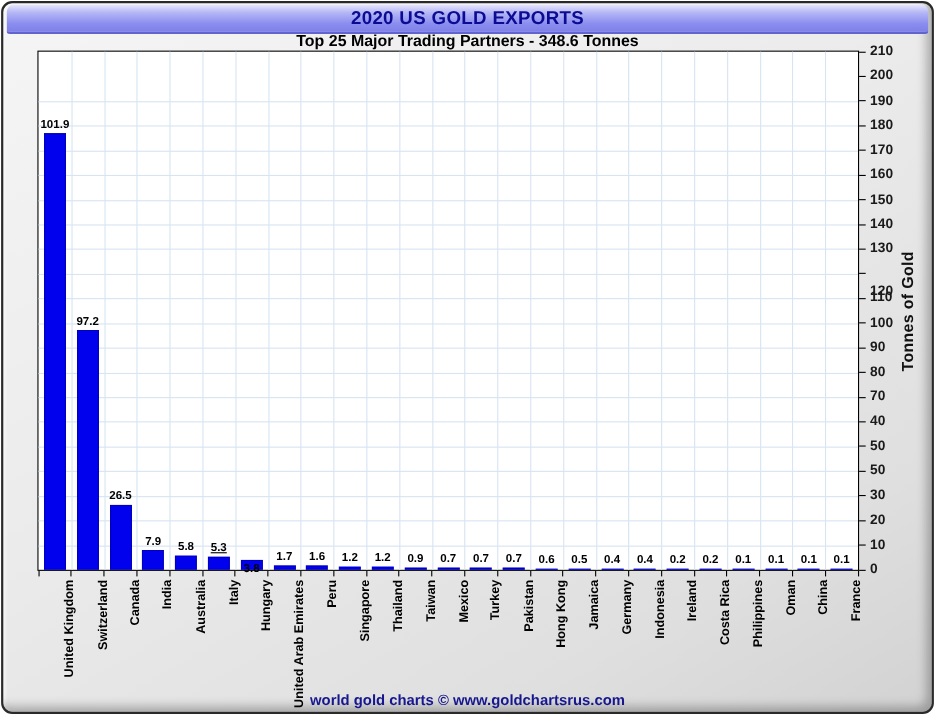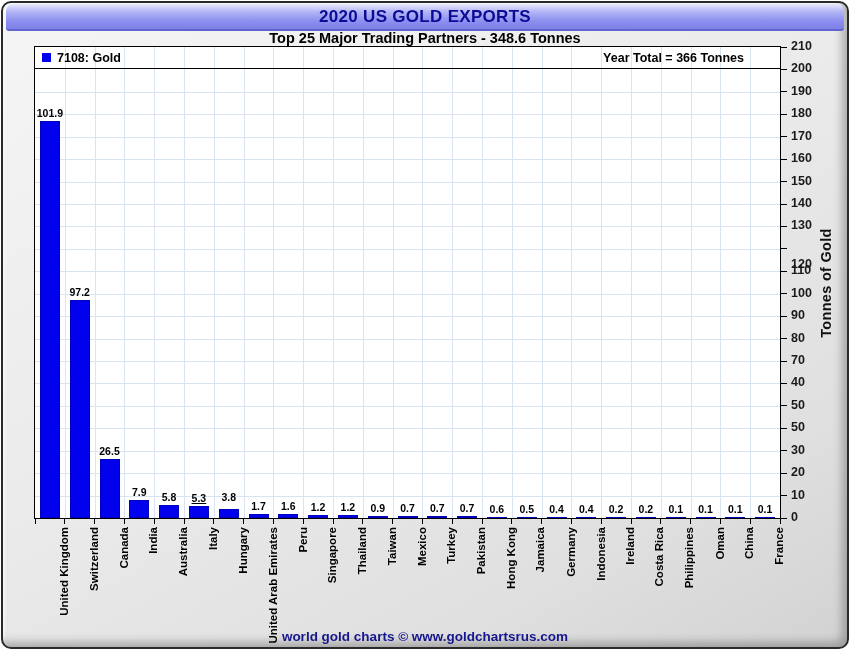--- a/index.html
+++ b/index.html
@@ -157,47 +157,40 @@
       <div class="bar" style="left: 690.3px; width: 20px; top: 470px; height: 1px;"></div>
       <div class="bar" style="left: 720.1px; width: 20px; top: 470px; height: 1px;"></div>
     </div>
   <div class="plot-inner" id="value-labels-layer">
       <div class="val-label" style="left: -7.1px; top: 60px;">101.9</div>
       <div class="val-label" style="left: 22.7px; top: 239px;">97.2</div>
       <div class="val-label" style="left: 52.5px; top: 398px;">26.5</div>
       <div class="val-label" style="left: 82.3px; top: 439px;">7.9</div>
       <div class="val-label" style="left: 112.1px; top: 444px;">5.8</div>
       <div class="val-label" style="left: 141.9px; top: 445px; text-decoration: underline;">5.3</div>
-      <div class="val-label" style="left: 171.7px; top: 444px;">3.8</div>
+      <div class="val-label" style="left: 171.7px; top: 464px;">3.8</div>
       <div class="val-label" style="left: 201.5px; top: 453px;">1.7</div>
       <div class="val-label" style="left: 231.3px; top: 453px;">1.6</div>
       <div class="val-label" style="left: 261.1px; top: 454px;">1.2</div>
       <div class="val-label" style="left: 290.9px; top: 454px;">1.2</div>
       <div class="val-label" style="left: 320.7px; top: 455px;">0.9</div>
       <div class="val-label" style="left: 350.5px; top: 455px;">0.7</div>
       <div class="val-label" style="left: 380.3px; top: 455px;">0.7</div>
       <div class="val-label" style="left: 410.1px; top: 455px;">0.7</div>
       <div class="val-label" style="left: 439.9px; top: 456px;">0.6</div>
       <div class="val-label" style="left: 469.7px; top: 456px;">0.5</div>
       <div class="val-label" style="left: 499.5px; top: 456px;">0.4</div>
       <div class="val-label" style="left: 529.3px; top: 456px;">0.4</div>
       <div class="val-label" style="left: 559.1px; top: 456px;">0.2</div>
       <div class="val-label" style="left: 588.9px; top: 456px;">0.2</div>
       <div class="val-label" style="left: 618.7px; top: 456px;">0.1</div>
       <div class="val-label" style="left: 648.5px; top: 456px;">0.1</div>
       <div class="val-label" style="left: 678.3px; top: 456px;">0.1</div>
       <div class="val-label" style="left: 708.1px; top: 456px;">0.1</div>
     </div>
-  <div class="strip">
-    <div class="legend">
-      <span class="legend-swatch"></span>
-      <span class="legend-text">7108: Gold</span>
-    </div>
-    <span class="year-total">Year Total = 366 Tonnes</span>
-  </div>
 </div>
 
 <div id="x-axis-layer">
     <div class="xtick" style="left: 34.5px;"></div>
     <div class="xtick" style="left: 64.3px;"></div>
     <div class="xtick" style="left: 94.1px;"></div>
     <div class="xtick" style="left: 123.9px;"></div>
     <div class="xtick" style="left: 153.7px;"></div>
     <div class="xtick" style="left: 183.5px;"></div>
     <div class="xtick" style="left: 213.3px;"></div>

